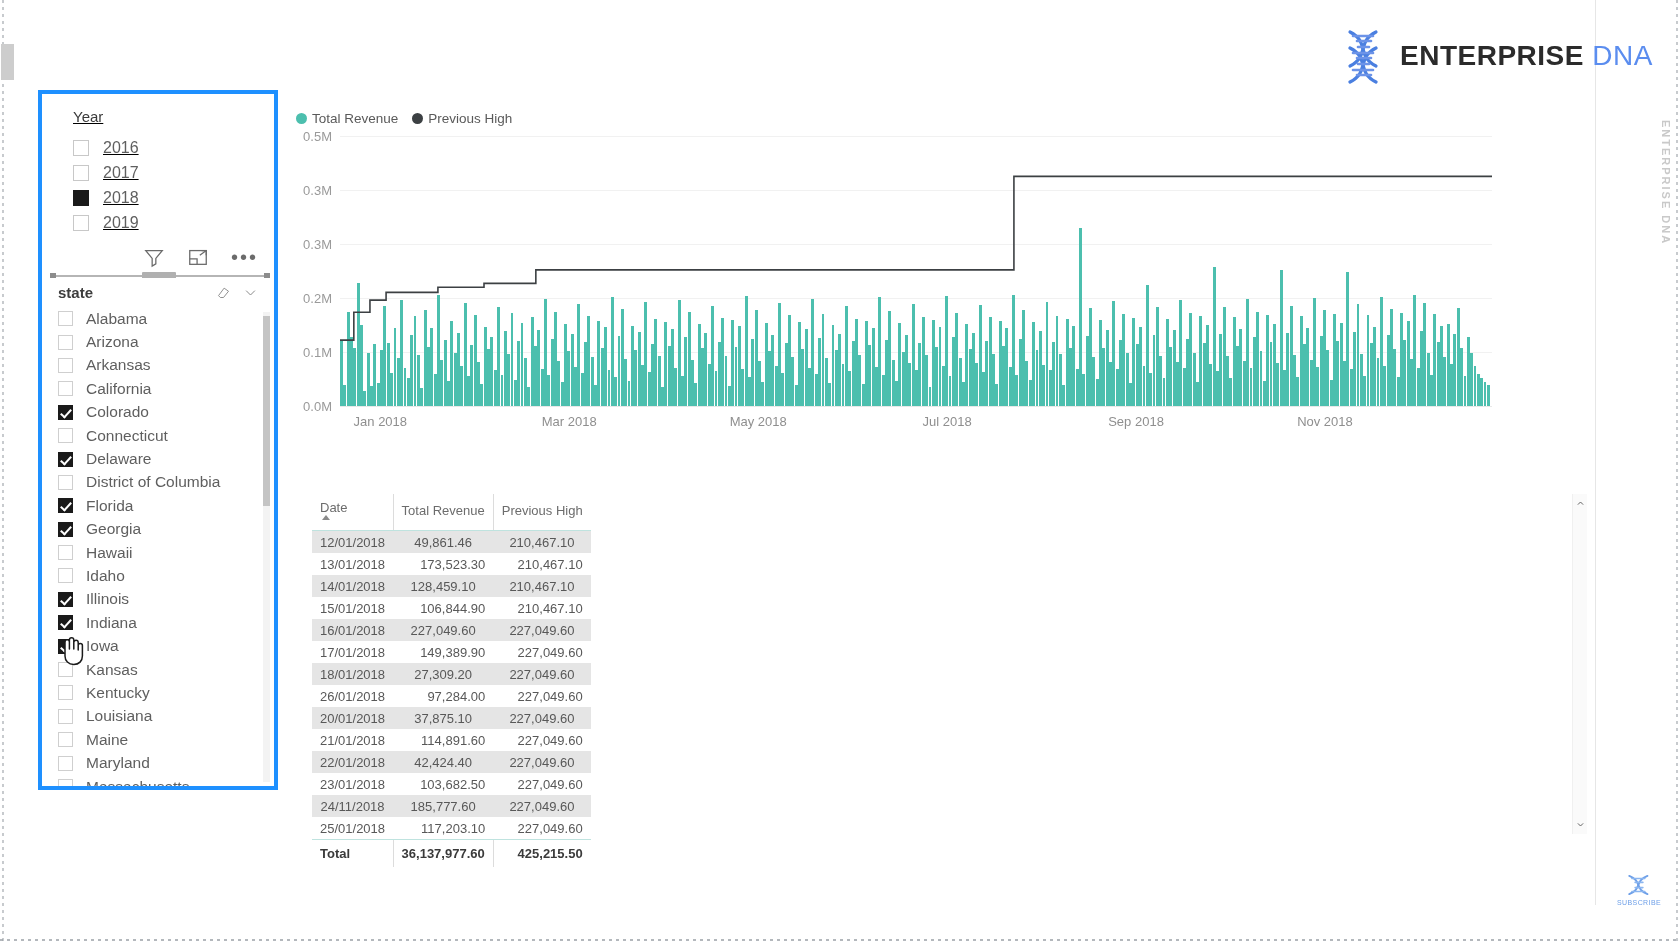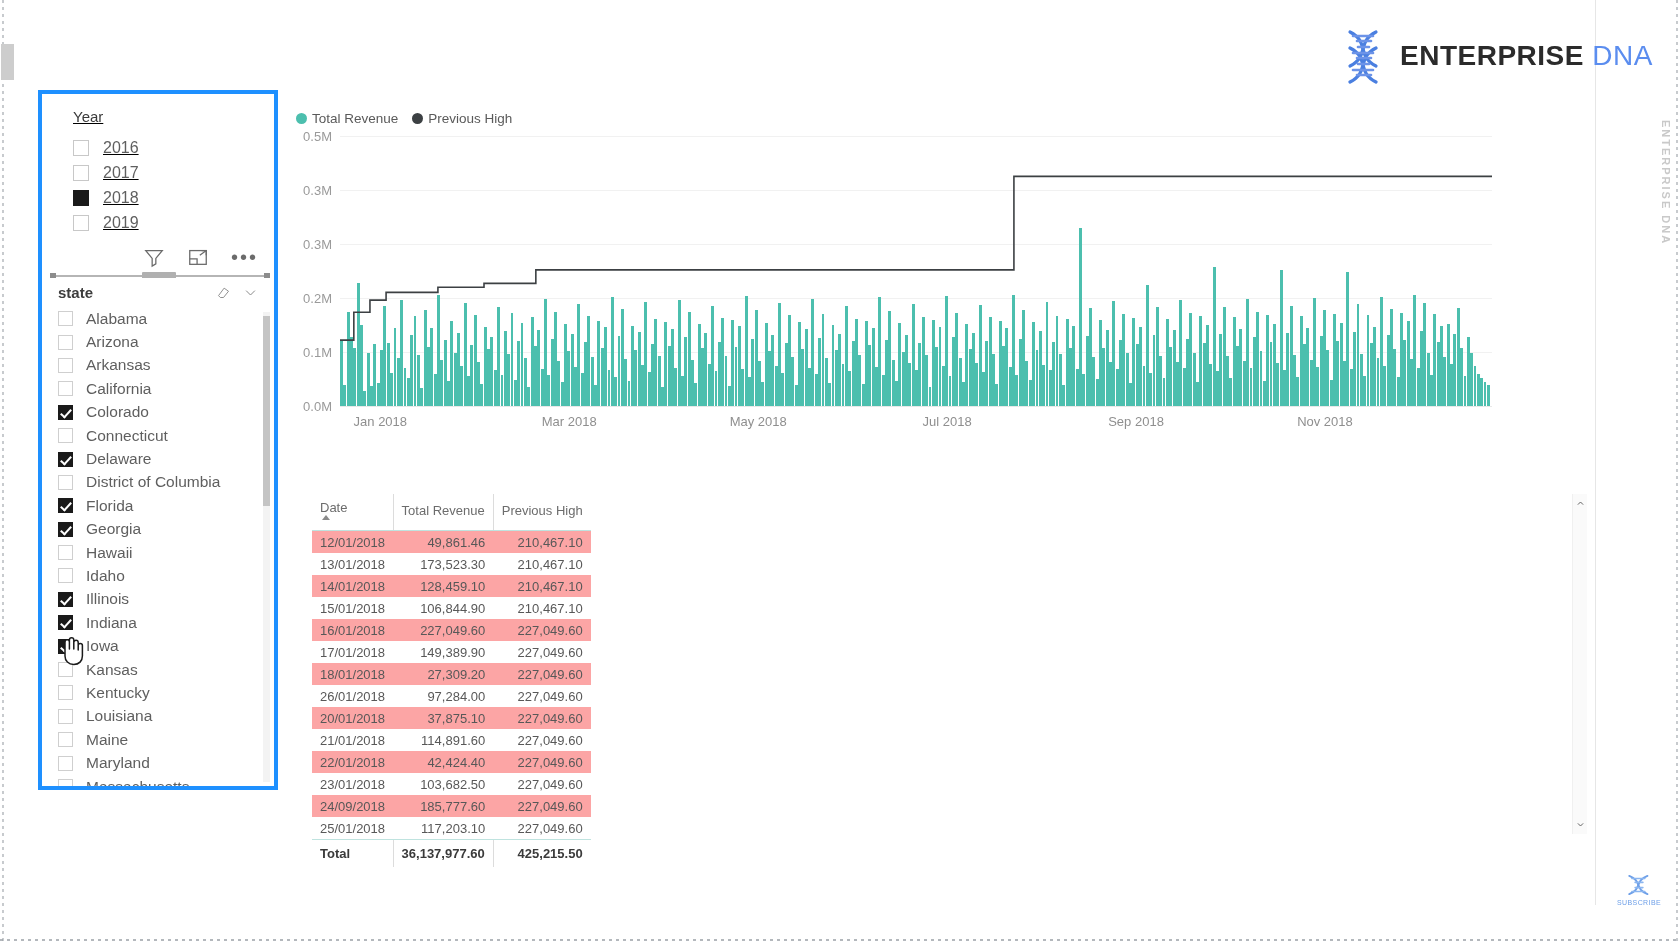--- a/index.html
+++ b/index.html
@@ -182,21 +182,21 @@
     text-align: left; padding: 6px 8px 10px 8px;
     border-bottom: 1.5px solid #bfe3df; white-space: nowrap;
   }
   table.pbitable th.num { text-align: right; }
   table.pbitable th.sep { border-left: 1px solid #dcdcdc; }
   table.pbitable td {
     font-size: 13px; color: #585858; padding: 3.5px 8px;
     white-space: nowrap;
   }
   table.pbitable td.num { text-align: right; }
-  table.pbitable tr.alt td { background: #fca5a5; }
+  table.pbitable tr.alt td { background: #e5e5e5; text-align: center; }
   table.pbitable tr.total td {
     font-weight: bold; color: #3a3a3a;
     border-top: 1.5px solid #bfe3df; padding-top: 6px; padding-bottom: 6px;
   }
   table.pbitable tr.total td.sep { border-left: 1px solid #dcdcdc; }
   .sort-caret {
     display: inline-block; width: 0; height: 0;
     border-left: 4px solid transparent; border-right: 4px solid transparent;
     border-bottom: 5px solid #8a8a8a; margin-left: 2px;
   }
@@ -875,21 +875,21 @@
             <td>22/01/2018</td>
             <td class="num sep">42,424.40</td>
             <td class="num sep">227,049.60</td>
           </tr>
           <tr>
             <td>23/01/2018</td>
             <td class="num sep">103,682.50</td>
             <td class="num sep">227,049.60</td>
           </tr>
           <tr class="alt">
-            <td>24/09/2018</td>
+            <td>24/11/2018</td>
             <td class="num sep">185,777.60</td>
             <td class="num sep">227,049.60</td>
           </tr>
           <tr>
             <td>25/01/2018</td>
             <td class="num sep">117,203.10</td>
             <td class="num sep">227,049.60</td>
           </tr>
         </tbody>
       <tfoot>

